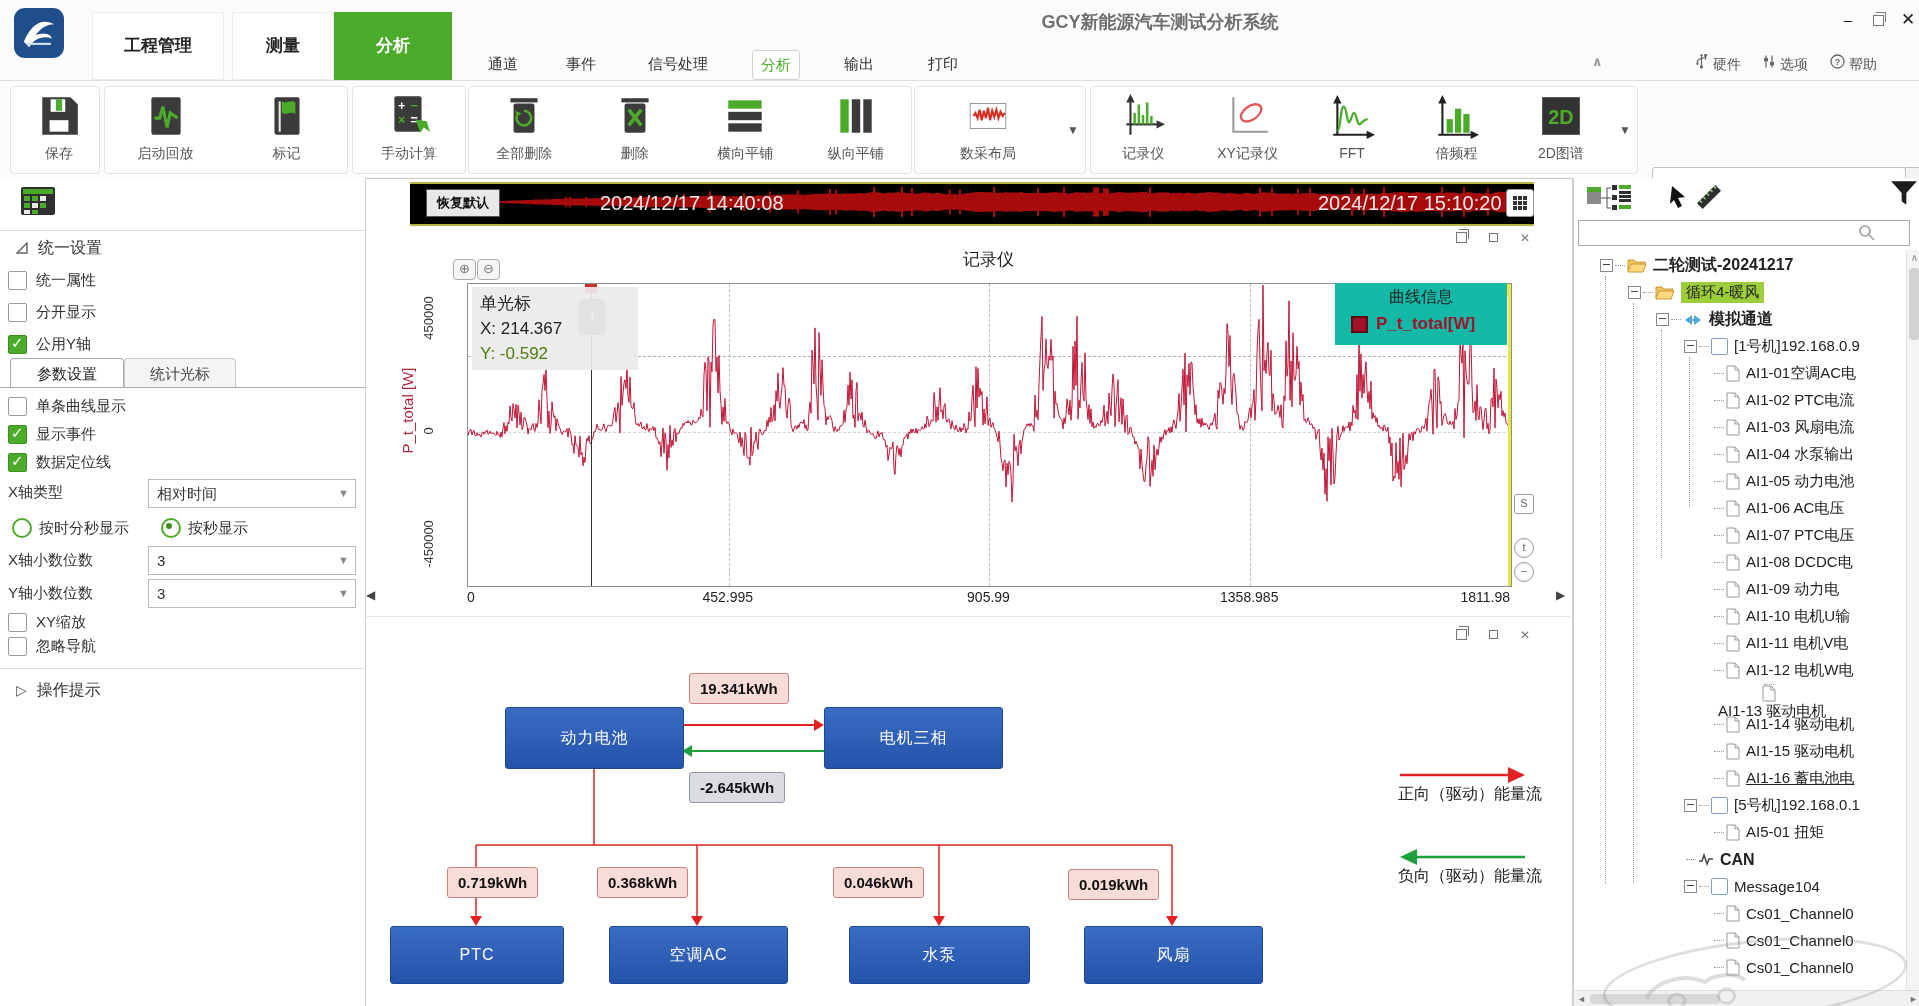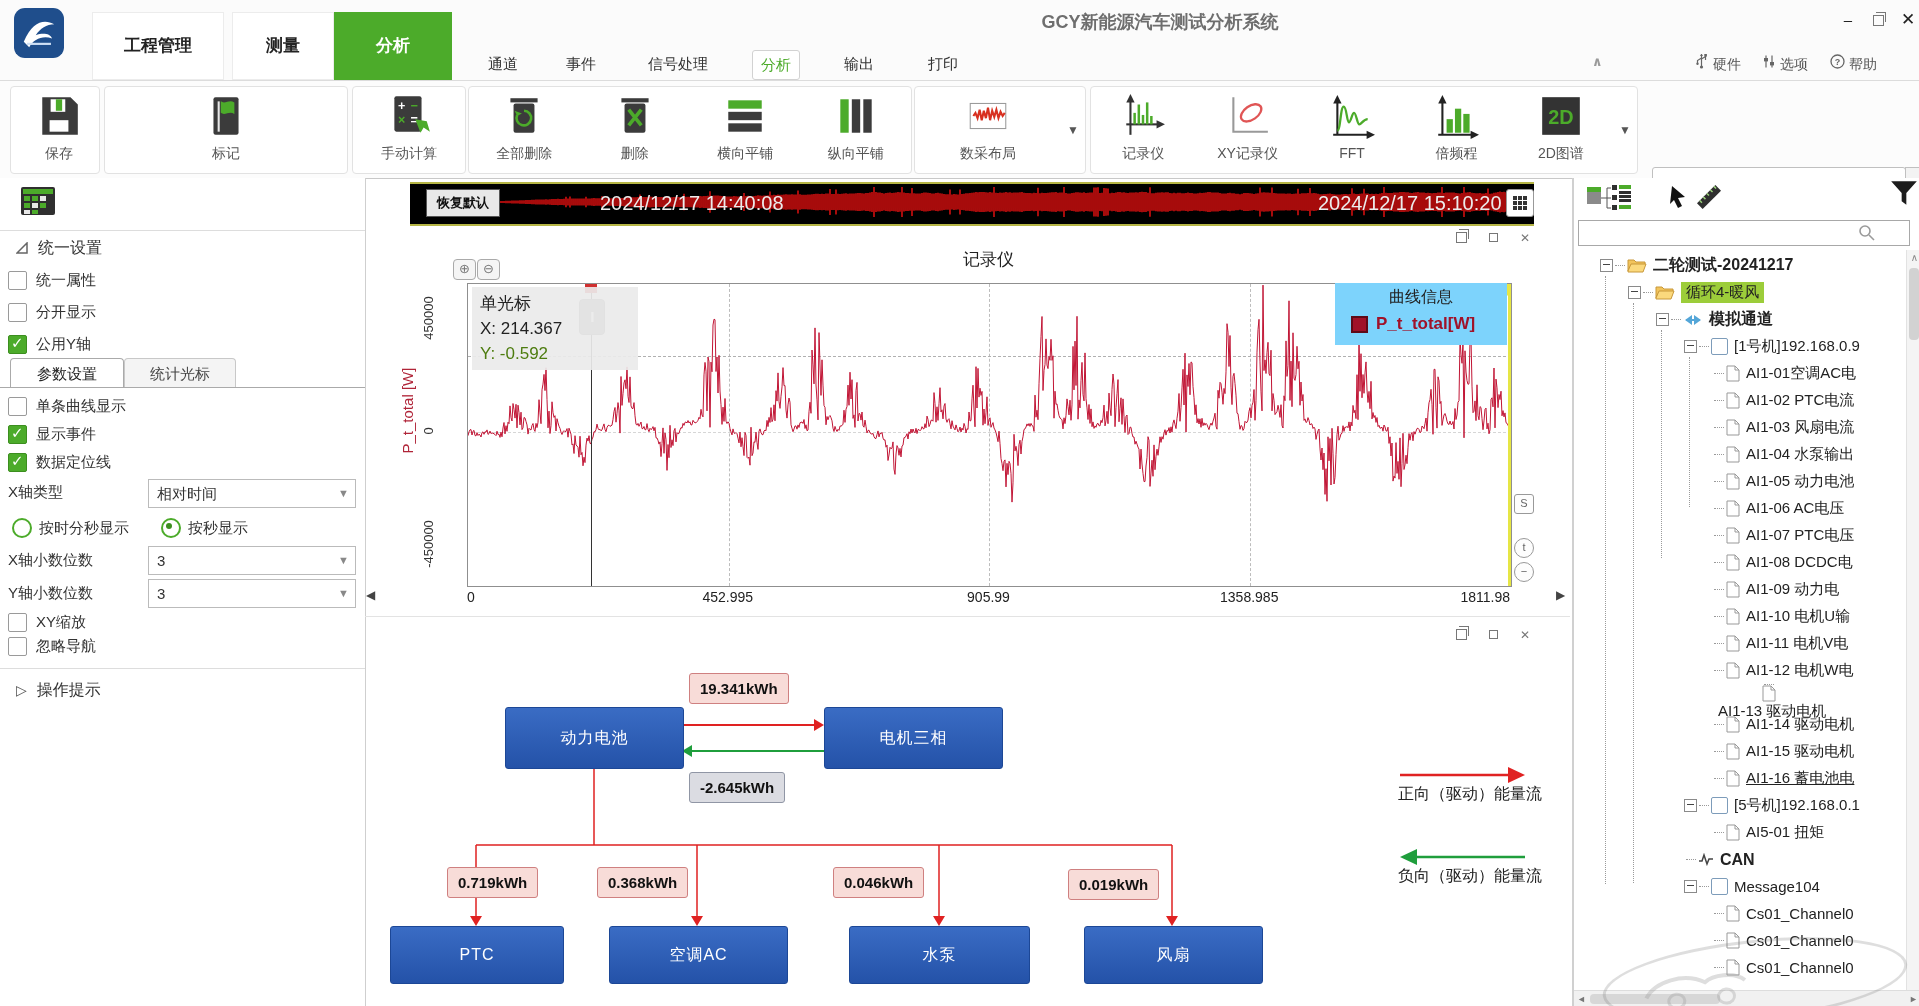--- a/index.html
+++ b/index.html
@@ -48,21 +48,21 @@
   .dblbox{display:inline-block;width:9px;height:9px;border:1px solid #777;position:relative;top:1px;}
   .dblbox::after{content:"";position:absolute;left:2px;top:-4px;width:9px;height:9px;border:1px solid #777;border-left:none;border-bottom:none;}
   .minibox{display:inline-block;width:7px;height:7px;border:1px solid #777;}
   #plot{position:absolute;left:467px;top:283px;width:1043px;height:302px;border:1px solid #8f8f8f;background:#fff;}
   .vgrid{position:absolute;top:0;width:0;height:302px;border-left:1px dashed #bdbdbd;}
   .hgrid{position:absolute;left:0;width:1043px;height:0;border-top:1px dashed #b0b0b0;}
   #cursor-line{position:absolute;top:0;width:0;height:302px;border-left:1px solid #333;}
   #cursor-cap{position:absolute;top:0;width:12px;height:9px;background:#d03030;}
   #cursor-handle{position:absolute;top:15px;width:24px;height:34px;background:#8f8f8f;border:1px solid #6f6f6f;border-radius:4px;color:#fff;text-align:center;line-height:34px;font-size:15px;font-weight:bold;}
   #cursor-info{position:absolute;left:472px;top:287px;width:150px;background:rgba(234,234,234,0.92);padding:4px 8px;line-height:25px;font-size:17px;color:#222;}
-  #legendbox{position:absolute;left:1335px;top:283px;width:172px;height:62px;background:#7dd3fc;}
+  #legendbox{position:absolute;left:1335px;top:283px;width:172px;height:62px;background:#14b8a6;}
   #legendbox .t{ text-align:center;font-size:16px;color:#222;padding-top:4px;}
   #legendbox .r{display:flex;align-items:center;padding:6px 0 0 16px;font-size:17px;font-weight:bold;color:#a01229;}
   #legendbox .sq{width:13px;height:13px;background:#a01229;border:2px solid #5f0a18;margin-right:8px;}
   .ytick{position:absolute;font-size:13px;color:#333;transform:rotate(-90deg);transform-origin:center;white-space:nowrap;}
   .xtick{position:absolute;top:589px;font-size:14px;color:#222;white-space:nowrap;}
   #ylabel{position:absolute;left:352px;top:390px;width:110px;font-size:15px;color:#b02438;transform:rotate(-90deg);white-space:nowrap;}
   .zoombtn{position:absolute;top:259px;width:21px;height:19px;border:1px solid #aaa;border-radius:4px;background:#f5f5f5;color:#777;font-size:13px;text-align:center;line-height:18px;}
   .side-ico{position:absolute;left:1514px;width:18px;height:18px;border:1px solid #999;border-radius:3px;color:#666;font-size:11px;text-align:center;line-height:17px;background:#fdfdfd;}
   .split-arrow{position:absolute;font-size:12px;color:#444;}
   
@@ -152,20 +152,27 @@
                 <rect x="13" y="26" width="18" height="11" fill="#fff"></rect>
                 <rect x="14" y="6" width="14" height="12" fill="#fff"></rect>
                 <rect x="19" y="6" width="6" height="11" fill="#4cab2a"></rect>
               </svg></span>
             <span class="tb-label">保存</span>
           </div>
         </div>
         <div class="tb-group" style="left: 104px; width: 242px;">
           <div class="tb-btn" style="flex: 1 1 0%;">
             <span><svg viewBox="0 0 44 44">
+                <rect x="8" y="4" width="28" height="36" rx="2" fill="#3b3b3b"></rect>
+                <polyline points="11,24 16,24 19,13 23,33 26,19 33,24" fill="none" stroke="#4cab2a" stroke-width="3"></polyline>
+              </svg></span>
+            <span class="tb-label">启动回放</span>
+          </div>
+          <div class="tb-btn" style="flex: 1 1 0%;">
+            <span><svg viewBox="0 0 44 44">
                 <rect x="10" y="4" width="24" height="36" rx="2" fill="#3b3b3b"></rect>
                 <path d="M15 8v29" stroke="#e8e8e8" stroke-width="2"></path>
                 <path d="M17 8c4 3 8-2 13 1v11c-5-3-9 2-13-1z" fill="#4cab2a"></path>
               </svg></span>
             <span class="tb-label">标记</span>
           </div>
         </div>
         <div class="tb-group" style="left: 352px; width: 112px;">
           <div class="tb-btn" style="flex: 1 1 0%;">
             <span><svg viewBox="0 0 44 44">

